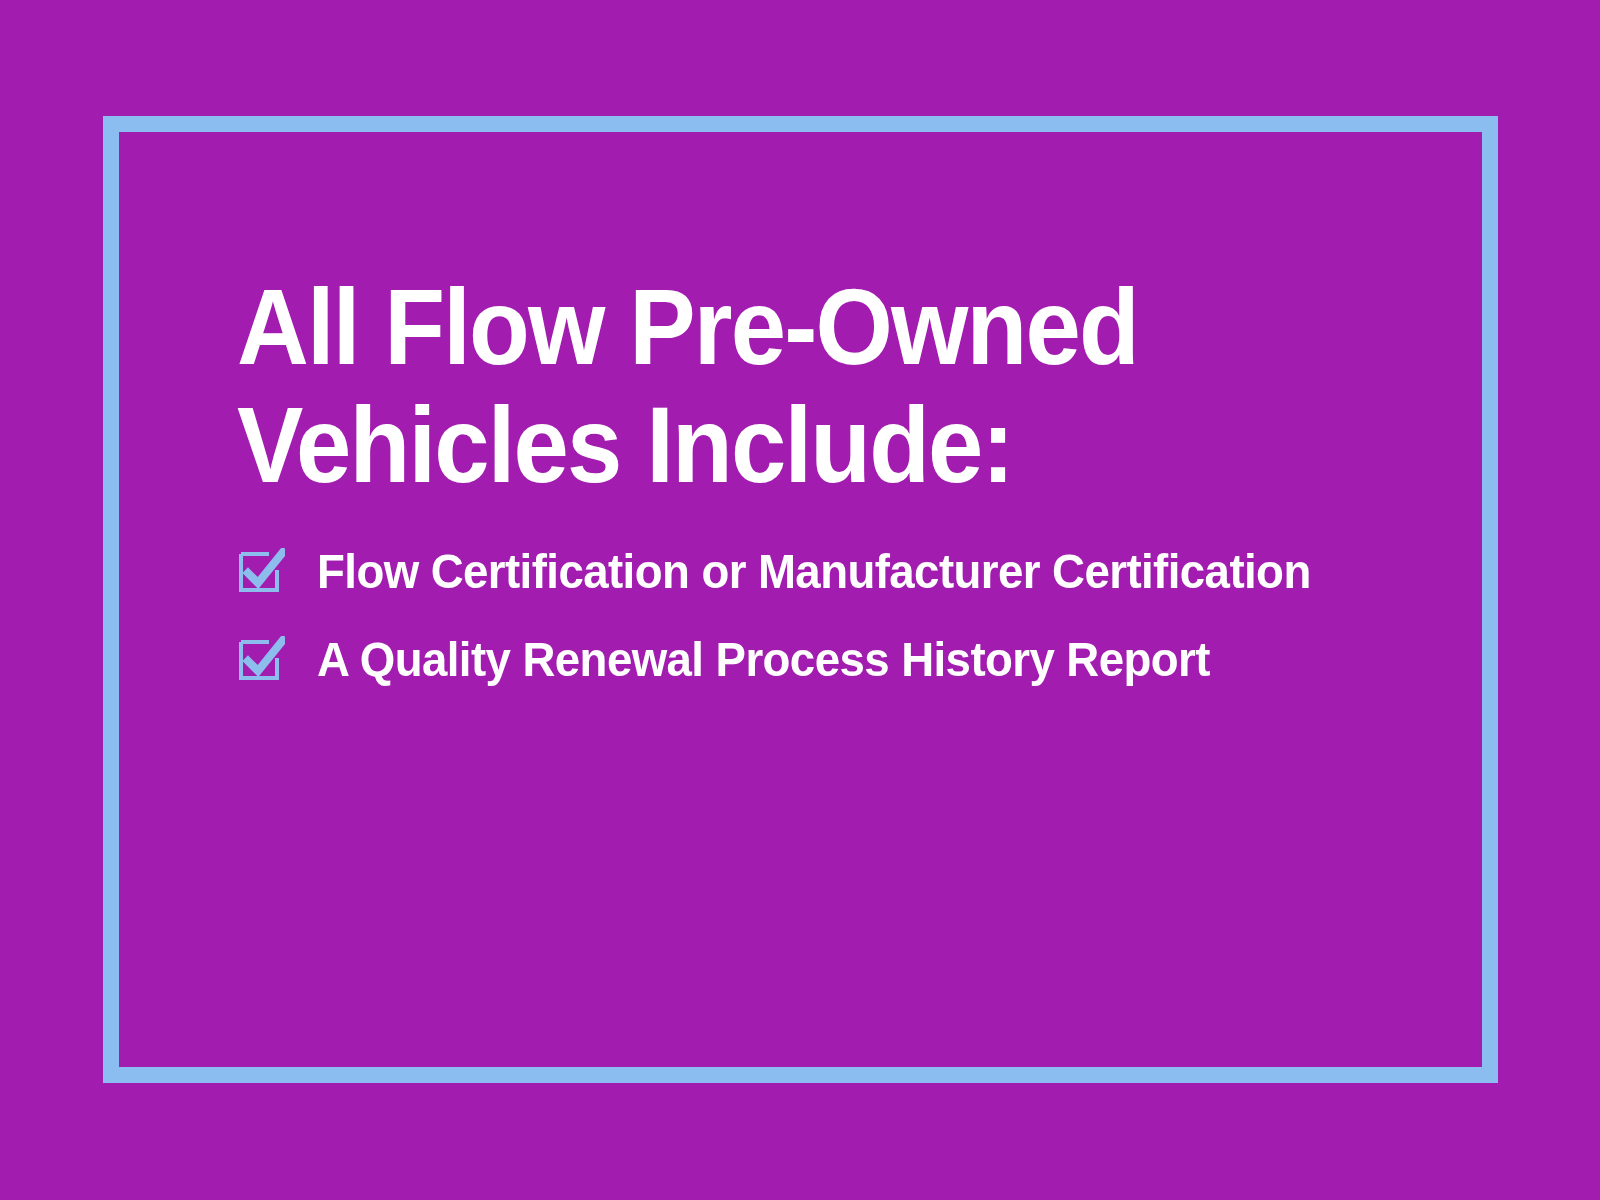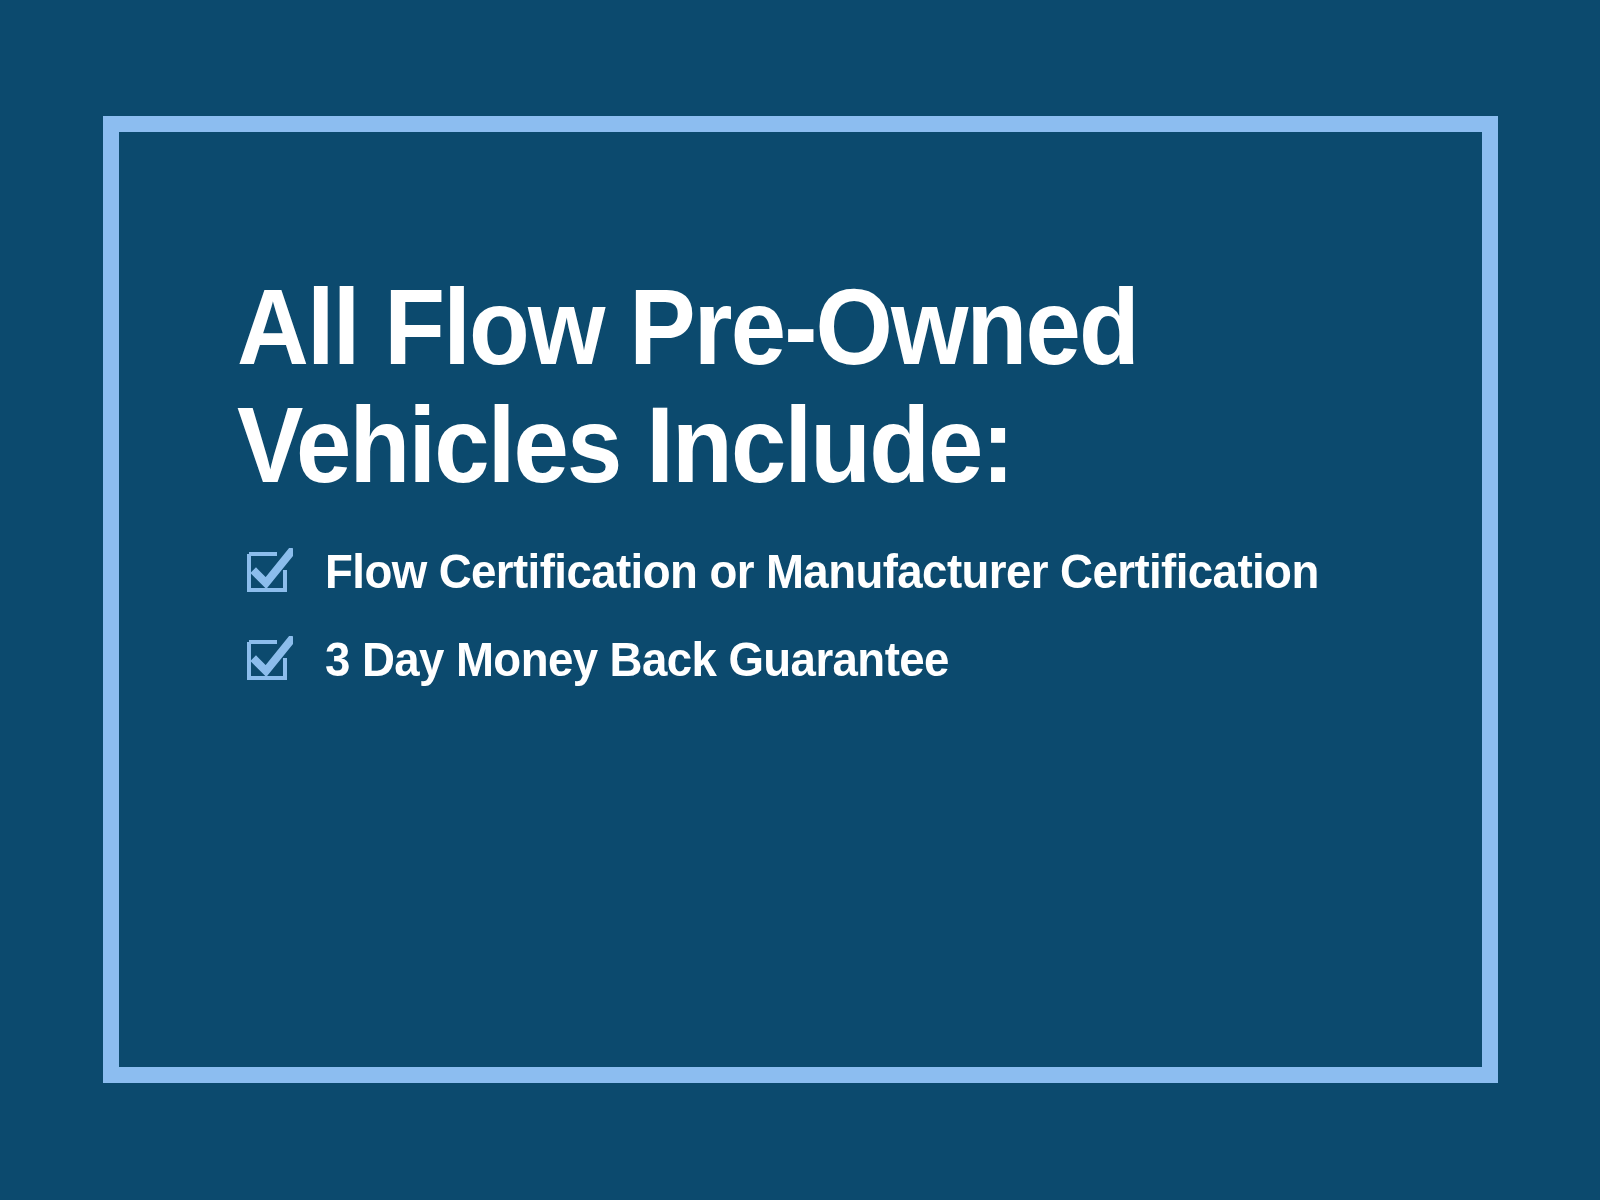--- a/index.html
+++ b/index.html
@@ -11,21 +11,21 @@
     height: 1200px;
     background: #03468c;
     font-family: "Liberation Sans", sans-serif;
     overflow: hidden;
   }
 
   #poster {
     position: relative;
     width: 1600px;
     height: 1200px;
-    background: #0c4a6e;
+    background: #a21caf;
   }
 
   
   #frame {
     position: absolute;
     left: 103px;
     top: 116px;
     width: 1395px;
     height: 967px;
     border: 16px solid #8cbdf0;
@@ -45,21 +45,21 @@
     line-height: 118px;
     letter-spacing: -2px;
     transform: scaleX(0.93);
     transform-origin: left top;
     white-space: pre-line;
   }
 
   
   #checklist {
     position: absolute;
-    left: 245px;
+    left: 237px;
     top: 528px;
     width: 1210px;
   }
 
   .list-item {
     display: flex;
     align-items: center;
     height: 88px;
   }
 
@@ -96,25 +96,25 @@
   <div id="checklist">
 
     <div class="list-item">
       <svg class="check-icon" viewBox="0 0 48 48">
         <path d="M4 6 H32 M4 6 V42 H40 V22" fill="none" stroke="#8cbdec" stroke-width="4"></path>
         <path d="M11 25 L21 35 L46 4" fill="none" stroke="#8cbdec" stroke-width="8" stroke-linecap="square" stroke-linejoin="miter"></path>
       </svg>
       <span class="item-label">Flow Certification or Manufacturer Certification</span>
     </div>
 
-
-
     <div class="list-item">
       <svg class="check-icon" viewBox="0 0 48 48">
         <path d="M4 6 H32 M4 6 V42 H40 V22" fill="none" stroke="#8cbdec" stroke-width="4"></path>
         <path d="M11 25 L21 35 L46 4" fill="none" stroke="#8cbdec" stroke-width="8" stroke-linecap="square" stroke-linejoin="miter"></path>
       </svg>
-      <span class="item-label">3 Day Money Back Guarantee</span>
+      <span class="item-label">A Quality Renewal Process History Report</span>
     </div>
+
+
 
 
   </div>
 </div>
 
 </body></html>

